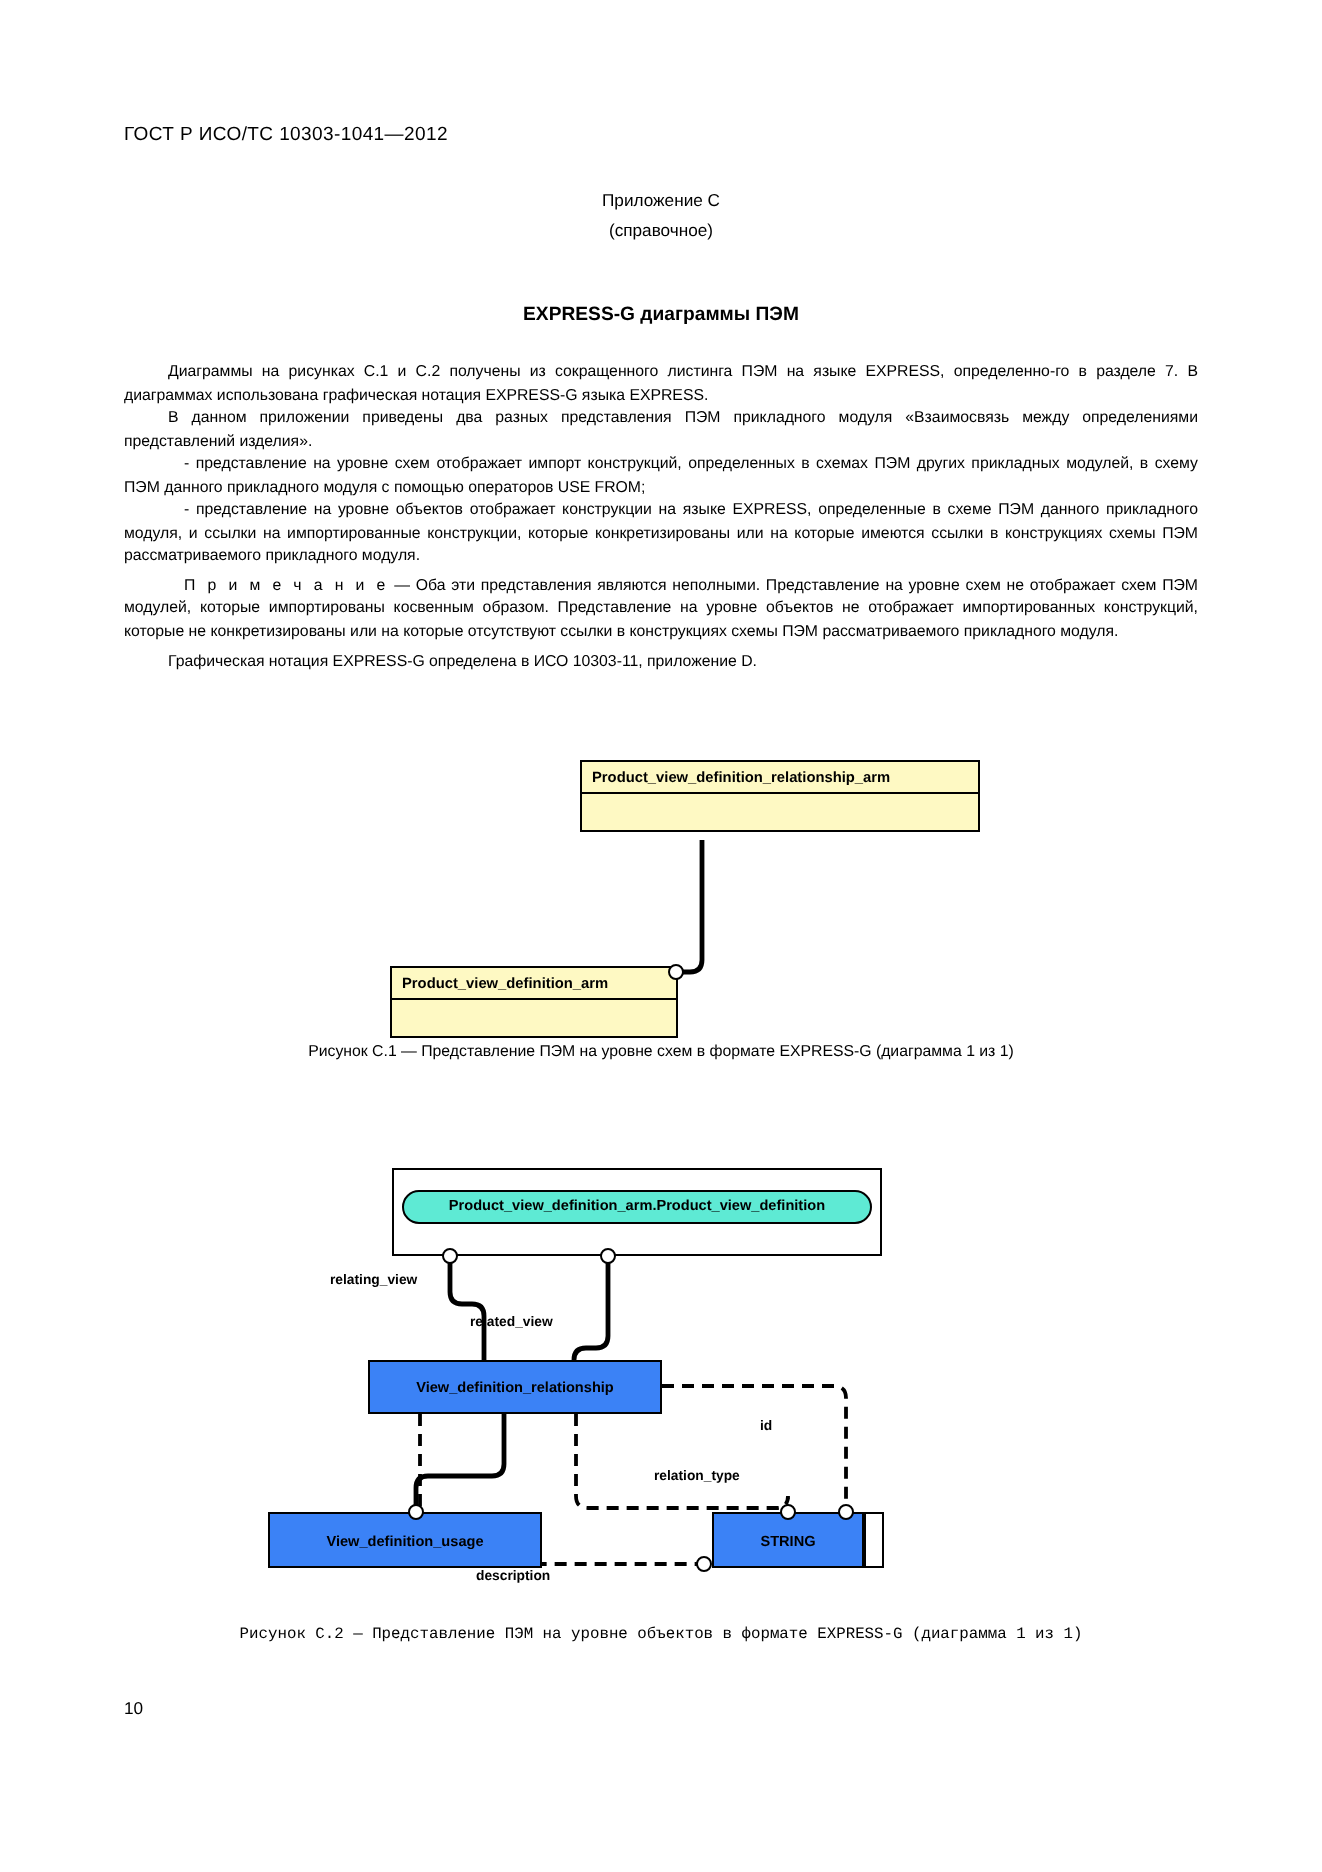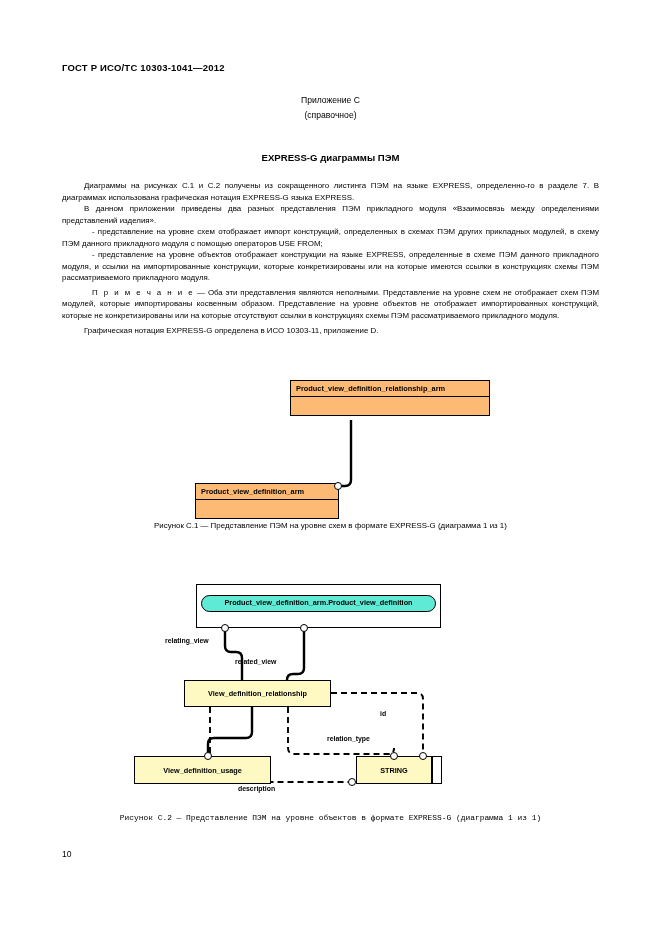--- a/index.html
+++ b/index.html
@@ -8,21 +8,21 @@
     background:#ffffff;
     font-family:"Liberation Sans", sans-serif;
     color:#000000;
     position:relative;
     overflow:hidden;
   }
   .page { position:absolute; inset:0; }
 
   .doc-header {
     position:absolute; left:62px; top:62px;
-    font-size:9.5px; font-weight:bold; letter-spacing:0.2px;text-align:right;
+    font-size:9.5px; font-weight:normal; letter-spacing:0.2px;text-align:right;
   }
 
   .annex-block {
     position:absolute; left:0; right:0; top:93px;
     text-align:center; font-size:8.6px;
   }
   .annex-block .annex-line { line-height:15px; }
 
   .section-title {
     position:absolute; left:0; right:0; top:152px;
@@ -35,21 +35,21 @@
   }
   .body-text p { margin:0; }
   .body-text p.ind { text-indent:22px; }
   .body-text p.dash { text-indent:30px; }
   .body-text .gap { height:3px; }
   .sp { letter-spacing:1.6px; }
 
   
   .fig1 { position:absolute; left:62px; top:378px; width:537px; height:130px; }
   .ebox {
-    position:absolute; border:1.6px solid #000; background:#fdba74;
+    position:absolute; border:1.6px solid #000; background:#fef9c3;
     box-sizing:border-box;
   }
   .ebox .title {
     font-size:7.4px; font-weight:bold; padding:2px 4px 2px 5px;
     border-bottom:1.6px solid #000; white-space:nowrap;
     line-height:11px;
   }
   .ebox .body { height:18px; }
   .circ {
     position:absolute; width:8px; height:8px; border:1.6px solid #000;
@@ -67,21 +67,21 @@
     position:absolute; border:1.7px solid #000; background:#fff;
     box-sizing:border-box;
   }
   .pillbox {
     position:absolute; border:1.7px solid #000; border-radius:9px;
     background:#5eead4; box-sizing:border-box;
     font-size:7.3px; font-weight:bold; text-align:center;
     line-height:13px; white-space:nowrap;
   }
   .plainbox {
-    position:absolute; border:1.7px solid #000; background:#fef9c3;
+    position:absolute; border:1.7px solid #000; background:#3b82f6;
     box-sizing:border-box; font-size:7.3px; font-weight:bold;
     display:flex; align-items:center; justify-content:center;
     white-space:nowrap;
   }
   .lbl {
     position:absolute; font-size:6.9px; font-weight:bold;
     white-space:nowrap;
   }
   svg.wires { position:absolute; left:0; top:0; overflow:visible; }
 

